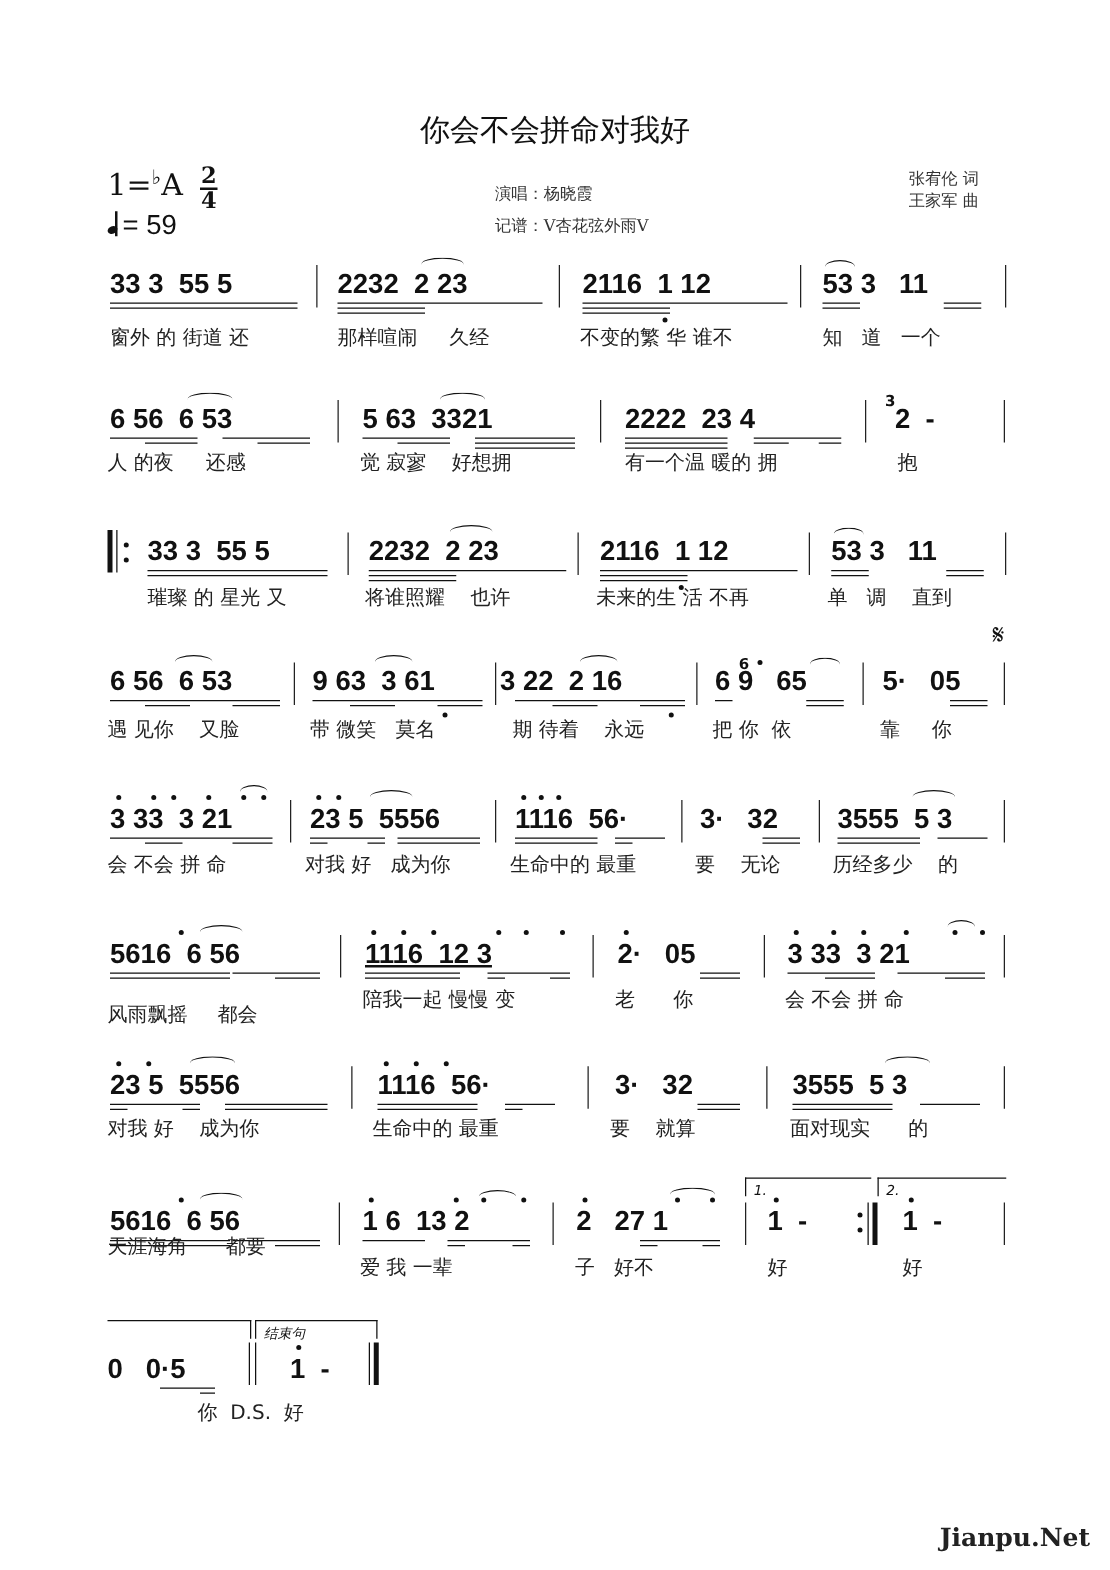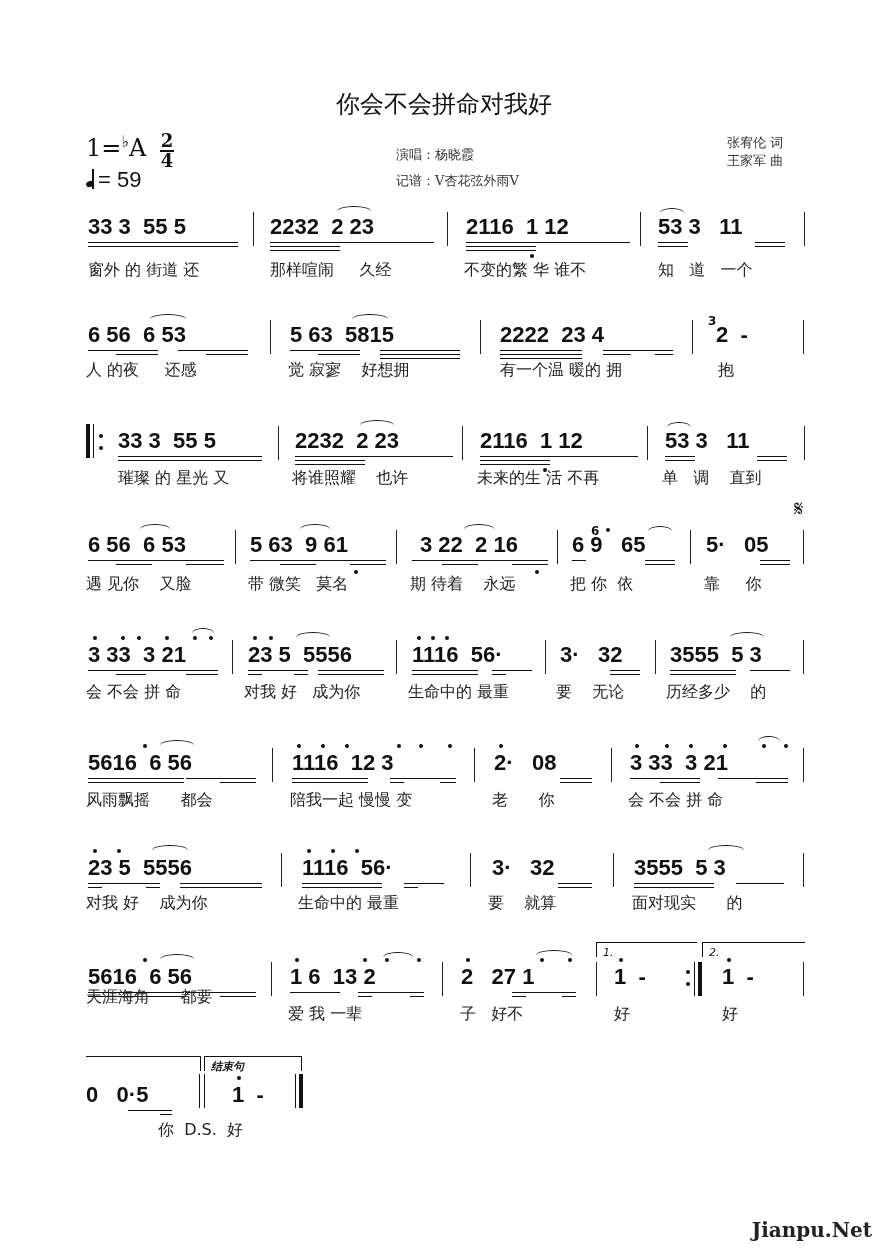--- a/index.html
+++ b/index.html
@@ -68,21 +68,21 @@
   <div class="lyr" style="left:88px;top:46px;">窗外 的 街道 还</div>
   <div class="lyr" style="left:270px;top:46px;">那样喧闹     久经</div>
   <div class="lyr" style="left:464px;top:46px;">不变的繁 华 谁不</div>
   <div class="lyr" style="left:658px;top:46px;">知   道   一个</div>
 </div>
 
 <div class="row" style="top:322px;">
   <div class="notes">
     <span class="grp" style="left:88px;">6 56  6 53</span>
     <span class="barline" style="left:270px;"></span>
-    <span class="grp" style="left:290px;">5 63  5815</span>
+    <span class="grp" style="left:290px;">5 63  3321</span>
     <span class="barline" style="left:480px;"></span>
     <span class="grp" style="left:500px;">2222  23 4</span>
     <span class="barline" style="left:692px;"></span>
     <span class="grp" style="left:716px;">2  -</span>
     <span class="barline" style="left:803px;"></span>
   </div>
   <div style="position:absolute;left:708px;top:-8px;font-size:12px;font-weight:bold;">3</div>
   <div class="ul1" style="left:88px;top:28px;width:70px;"></div>
     <div class="ul1" style="left:116px;top:32px;width:42px;"></div>
   <div class="ul1" style="left:178px;top:28px;width:70px;"></div>
@@ -140,23 +140,23 @@
   <div class="lyr" style="left:292px;top:40px;">将谁照耀    也许</div>
   <div class="lyr" style="left:477px;top:40px;">未来的生 活 不再</div>
   <div class="lyr" style="left:662px;top:40px;">单   调    直到</div>
 </div>
 
 <div class="row" style="top:532px;">
   <div style="position:absolute;left:794px;top:-36px;font-size:22px;font-family:'DejaVu Serif',serif;">𝄋</div>
   <div class="notes">
     <span class="grp" style="left:88px;">6 56  6 53</span>
     <span class="barline" style="left:235px;"></span>
-    <span class="grp" style="left:250px;">5 63  9 61</span>
+    <span class="grp" style="left:250px;">9 63  3 61</span>
     <span class="barline" style="left:396px;"></span>
-    <span class="grp" style="left:420px;">3 22  2 16</span>
+    <span class="grp" style="left:400px;">3 22  2 16</span>
     <span class="barline" style="left:557px;"></span>
     <span class="grp" style="left:572px;">6 9   65</span>
     <span class="barline" style="left:690px;"></span>
     <span class="grp" style="left:706px;">5·   05</span>
     <span class="barline" style="left:803px;"></span>
   </div>
   <div style="position:absolute;left:591px;top:-8px;font-size:12px;font-weight:bold;">6</div>
   <div class="dot" style="left:606px;top:-4px;"></div>
   <div class="ul1" style="left:88px;top:28px;width:136px;"></div>
     <div class="ul1" style="left:116px;top:32px;width:36px;"></div>
@@ -233,23 +233,23 @@
   <div class="lyr" style="left:244px;top:40px;">对我 好   成为你</div>
   <div class="lyr" style="left:408px;top:40px;">生命中的 最重</div>
   <div class="lyr" style="left:556px;top:40px;">要    无论</div>
   <div class="lyr" style="left:666px;top:40px;">历经多少    的</div>
 </div>
 
 <div class="row" style="top:750px;">
   <div class="notes">
     <span class="grp" style="left:88px;">5616  6 56</span>
     <span class="barline" style="left:272px;"></span>
-    <span class="grp" style="left:292px;">1116  12 3</span>
+    <span class="grp" style="left:292px;text-decoration:underline;">1116  12 3</span>
     <span class="barline" style="left:474px;"></span>
-    <span class="grp" style="left:494px;">2·   08</span>
+    <span class="grp" style="left:494px;">2·   05</span>
     <span class="barline" style="left:611px;"></span>
     <span class="grp" style="left:630px;">3 33  3 21</span>
     <span class="barline" style="left:803px;"></span>
   </div>
   <div class="dot" style="left:143px;top:-6px;"></div>
   <div class="dot" style="left:297px;top:-6px;"></div>
     <div class="dot" style="left:321px;top:-6px;"></div>
     <div class="dot" style="left:345px;top:-6px;"></div>
   <div class="dot" style="left:397px;top:-6px;"></div>
     <div class="dot" style="left:419px;top:-6px;"></div>
@@ -271,21 +271,21 @@
     <div class="ul1" style="left:390px;top:32px;width:14px;"></div>
     <div class="ul1" style="left:440px;top:32px;width:16px;"></div>
   <div class="ul1" style="left:560px;top:28px;width:32px;"></div>
     <div class="ul1" style="left:560px;top:32px;width:32px;"></div>
   <div class="ul1" style="left:630px;top:28px;width:70px;"></div>
     <div class="ul1" style="left:660px;top:32px;width:40px;"></div>
   <div class="ul1" style="left:718px;top:28px;width:70px;"></div>
     <div class="ul1" style="left:756px;top:32px;width:32px;"></div>
   <div class="slur" style="left:160px;top:-10px;width:34px;"></div>
   <div class="slur" style="left:758px;top:-14px;width:22px;"></div>
-  <div class="lyr" style="left:86px;top:40px;">风雨飘摇      都会</div>
+  <div class="lyr" style="left:86px;top:52px;font-family:Liberation Serif, serif;">风雨飘摇      都会</div>
   <div class="lyr" style="left:290px;top:40px;">陪我一起 慢慢 变</div>
   <div class="lyr" style="left:492px;top:40px;">老      你</div>
   <div class="lyr" style="left:628px;top:40px;">会 不会 拼 命</div>
 </div>
 
 <div class="row" style="top:855px;">
   <div class="notes">
     <span class="grp" style="left:88px;">23 5  5556</span>
     <span class="barline" style="left:281px;"></span>
     <span class="grp" style="left:302px;">1116  56·</span>
@@ -366,21 +366,21 @@
   <div class="slur" style="left:536px;top:-14px;width:36px;"></div>
   <div class="lyr" style="left:86px;top:23px;">天涯海角      都要</div>
   <div class="lyr" style="left:288px;top:40px;">爱 我 一辈</div>
   <div class="lyr" style="left:460px;top:40px;">子   好不</div>
   <div class="lyr" style="left:614px;top:40px;">好</div>
   <div class="lyr" style="left:722px;top:40px;">好</div>
 </div>
 
 <div class="row" style="top:1082px;">
   <div style="position:absolute;left:86px;top:-26px;width:114px;border-top:1.5px solid #111;border-right:1.5px solid #111;height:14px;"></div>
-  <div class="volta" style="left:204px;top:-26px;width:96px;border-right:1.5px solid #111;font-weight:bold;"><span>结束句</span></div>
+  <div class="volta" style="left:204px;top:-26px;width:96px;border-right:1.5px solid #111;"><span>结束句</span></div>
   <div class="notes">
     <span class="grp" style="left:86px;">0   0·5</span>
     <span class="grp" style="left:232px;">1  -</span>
   </div>
   <div style="position:absolute;left:199px;top:-8px;width:0;height:34px;border-left:1.5px solid #111;"></div>
   <div style="position:absolute;left:204px;top:-8px;width:0;height:34px;border-left:1.5px solid #111;"></div>
   <div style="position:absolute;left:295px;top:-8px;width:0;height:34px;border-left:1.5px solid #111;"></div>
   <div style="position:absolute;left:299px;top:-8px;width:4px;height:34px;background:#111;"></div>
   <div class="dot" style="left:237px;top:-6px;"></div>
   <div class="ul1" style="left:128px;top:28px;width:44px;"></div>

